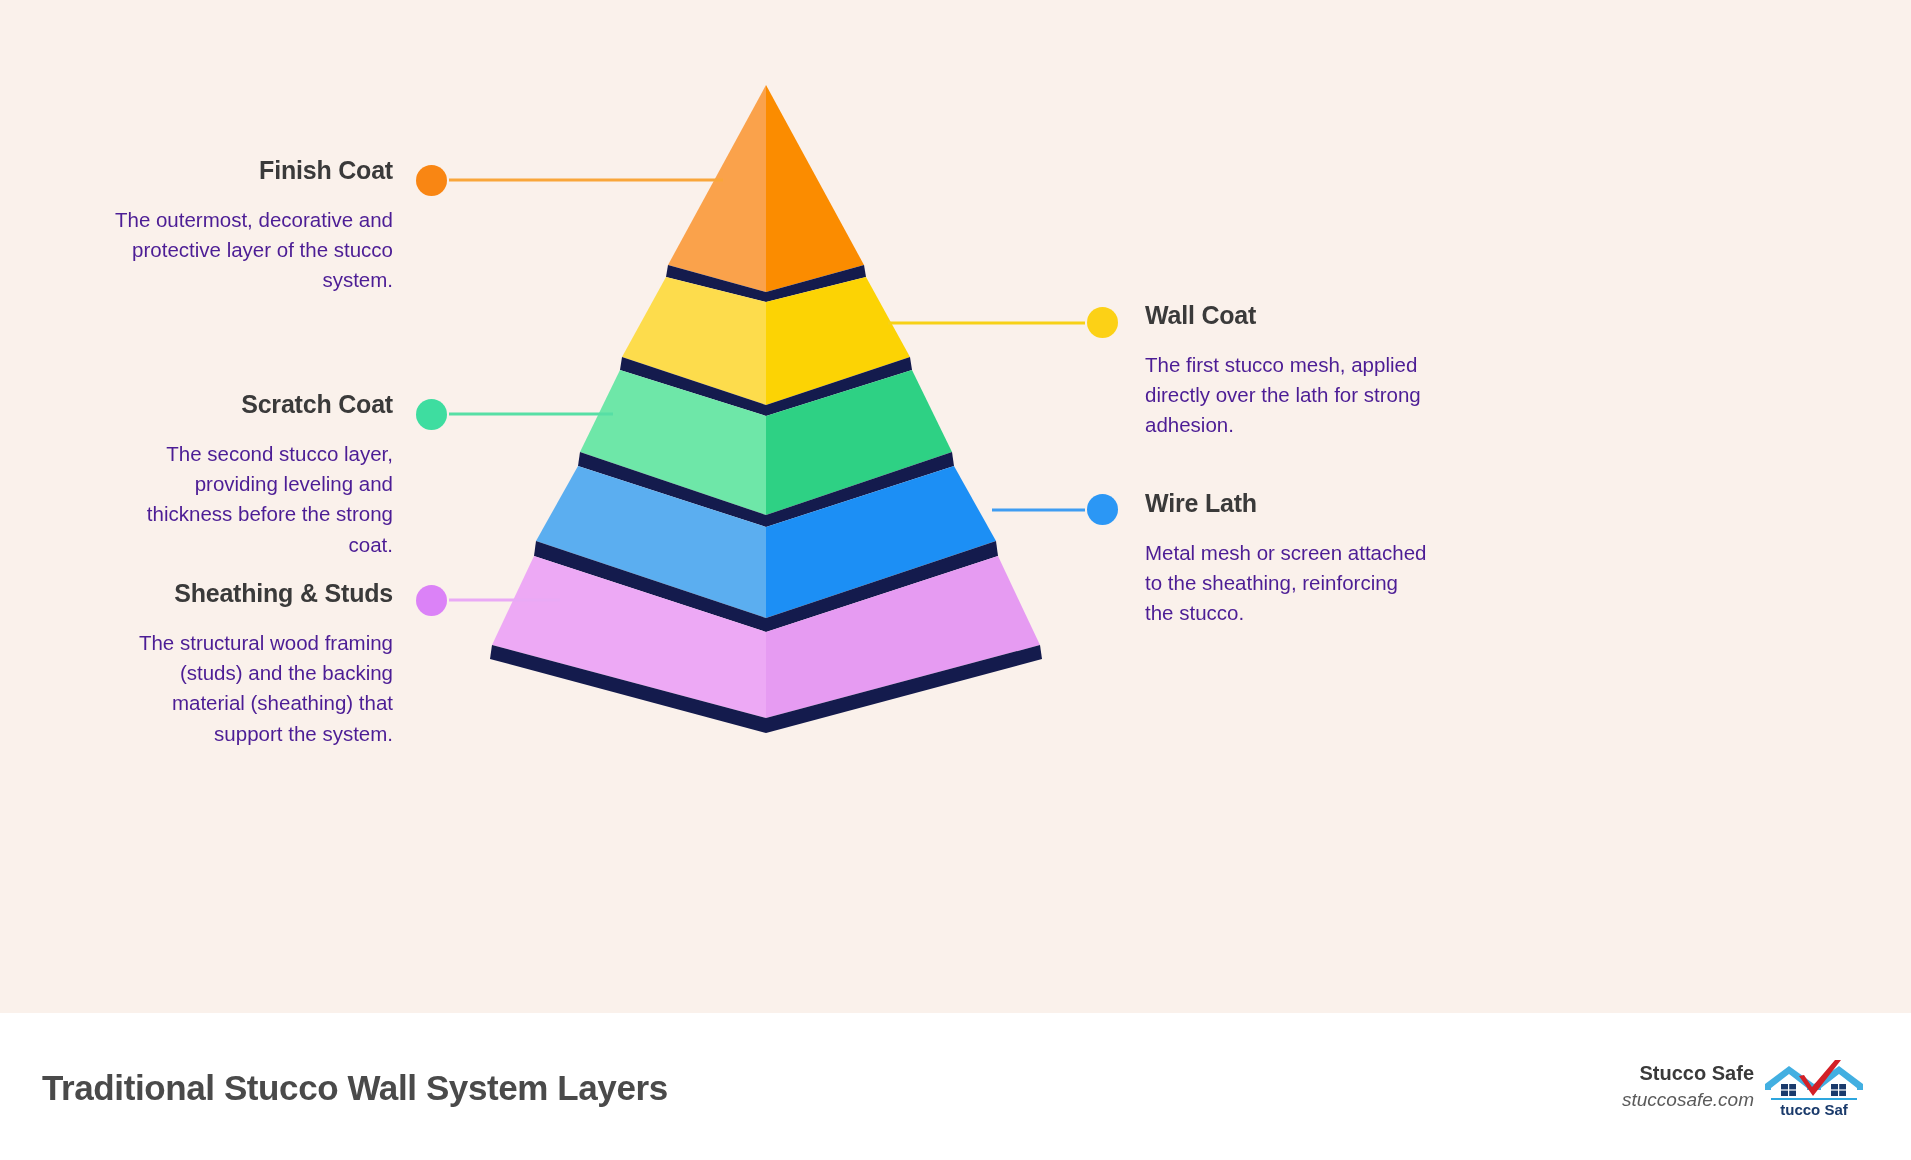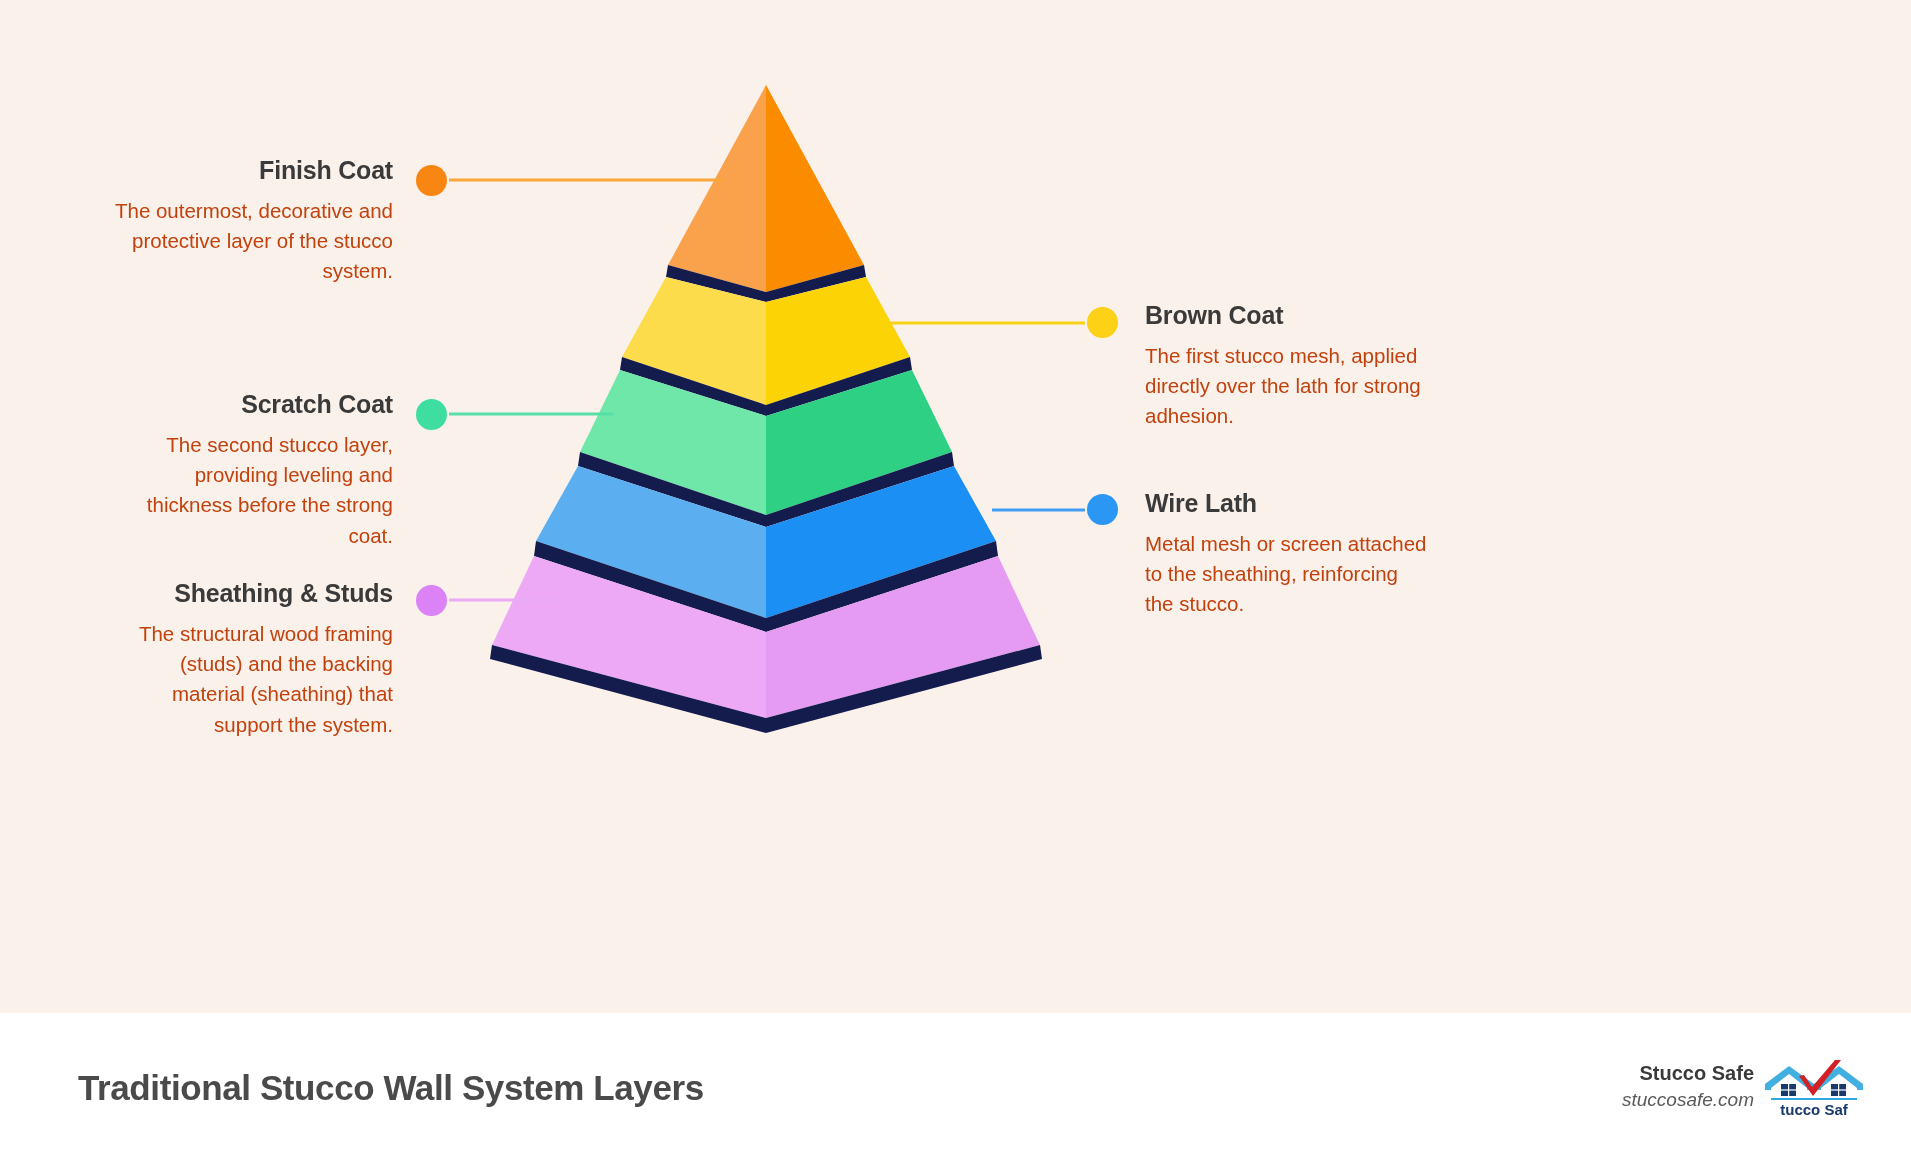--- a/index.html
+++ b/index.html
@@ -19,36 +19,36 @@
   
   #pyramid-svg { position:absolute; left:0; top:0; width:1911px; height:1013px; }
 
   
   .label-block { position:absolute; }
   .label-block .lb-title {
     font-size:25px; font-weight:bold; color:#3A3A3A;
     letter-spacing:-0.2px; line-height:1.15;
   }
   .label-block .lb-desc {
-    font-size:20.5px; color:#c2410c; line-height:1.48; margin-top:11px;
+    font-size:20.5px; color:#4c1d95; line-height:1.48; margin-top:20px;
   }
   .label-left  { text-align:right; }
   .label-right { text-align:left; }
 
   
   .dot { position:absolute; border-radius:50%; }
 
   
   .footer {
     position:absolute; left:0; top:1013px; width:1911px; height:147px;
     background:#ffffff;
   }
   .footer-title {
     position:absolute; left:42px; top:55px;
-    font-size:35px; font-weight:bold; color:#4A4A4A; letter-spacing:-0.4px;margin-left:36px;
+    font-size:35px; font-weight:bold; color:#4A4A4A; letter-spacing:-0.4px;
   }
   .brand { position:absolute; right:157px; top:47px; text-align:right; }
   .brand-name { font-size:20px; font-weight:bold; color:#3A3A3A; line-height:1.35; }
   .brand-url  { font-size:19px; color:#5A5A5A; line-height:1.35;font-style:italic; }
   .brand-logo { position:absolute; right:42px; top:45px; width:110px; height:62px; }
 </style>
 </head>
 <body>
 
 <div id="stage">
@@ -114,21 +114,21 @@
       <div class="lb-title">Scratch Coat</div>
       <div class="lb-desc">The second stucco layer, providing leveling and thickness before the strong coat.</div>
     </div>
 
     <div class="label-block label-left" style="left:113px; top:579px; width:280px;">
       <div class="lb-title">Sheathing &amp; Studs</div>
       <div class="lb-desc">The structural wood framing (studs) and the backing material (sheathing) that support the system.</div>
     </div>
 
     <div class="label-block label-right" style="left:1145px; top:301px; width:285px;">
-      <div class="lb-title">Brown Coat</div>
+      <div class="lb-title">Wall Coat</div>
       <div class="lb-desc">The first stucco mesh, applied directly over the lath for strong adhesion.</div>
     </div>
 
     <div class="label-block label-right" style="left:1145px; top:489px; width:285px;">
       <div class="lb-title">Wire Lath</div>
       <div class="lb-desc">Metal mesh or screen attached to the sheathing, reinforcing the stucco.</div>
     </div>
 
   </div>
 

